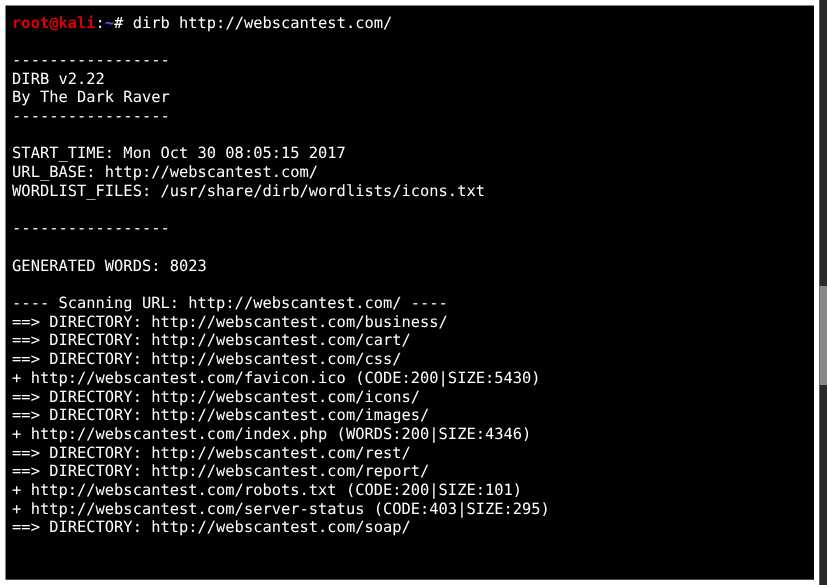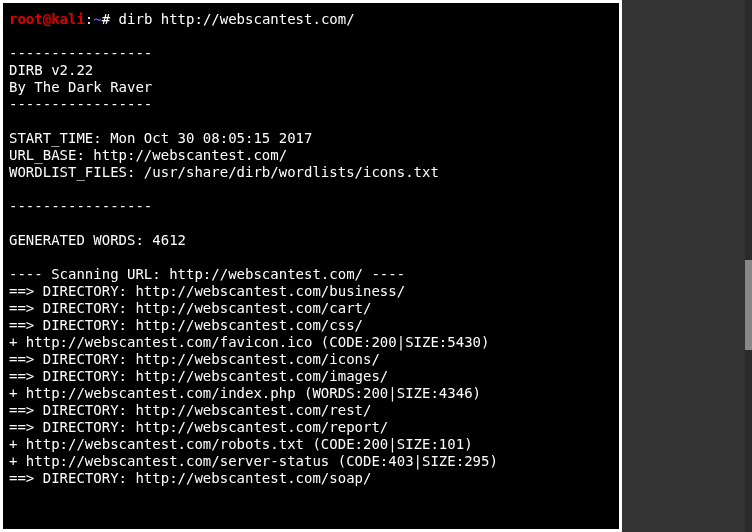--- a/index.html
+++ b/index.html
@@ -9,30 +9,30 @@
     }
     body {
       background: #333;
       width: 752px;
       height: 532px;
       overflow: hidden;
       position: relative;
     }
     .terminal {
       background: #000;
-      width: 622px;
+      width: 745px;
       height: 532px;
       padding: 8px 6px;
       font-family: "DejaVu Sans Mono", "Liberation Mono", Consolas, monospace;
       font-size: 14px;
       line-height: 17px;
       color: #fff;
       overflow: hidden;
       position: relative;
-      border: 3px solid #ffffff;
+      border: 5px solid #ffffff;
     }
     .prompt-user {
       color: #d00;
       font-weight: bold;
     }
     .prompt-colon {
       color: #fff;
     }
     .prompt-tilde {
       color: #5555ff;
@@ -75,21 +75,21 @@
   <div class="line">DIRB v2.22    </div>
   <div class="line">By The Dark Raver</div>
   <div class="line">-----------------</div>
   <div class="line"> </div>
   <div class="line">START_TIME: Mon Oct 30 08:05:15 2017</div>
   <div class="line">URL_BASE: http://webscantest.com/</div>
   <div class="line">WORDLIST_FILES: /usr/share/dirb/wordlists/icons.txt</div>
   <div class="line"> </div>
   <div class="line">-----------------</div>
   <div class="line"> </div>
-  <div class="line">GENERATED WORDS: 4612                                                          </div>
+  <div class="line">GENERATED WORDS: 8023                                                          </div>
   <div class="line"> </div>
   <div class="line">---- Scanning URL: http://webscantest.com/ ----</div>
   <div class="line">==&gt; DIRECTORY: http://webscantest.com/business/</div>
   <div class="line">==&gt; DIRECTORY: http://webscantest.com/cart/</div>
   <div class="line">==&gt; DIRECTORY: http://webscantest.com/css/</div>
   <div class="line">+ http://webscantest.com/favicon.ico (CODE:200|SIZE:5430)</div>
   <div class="line">==&gt; DIRECTORY: http://webscantest.com/icons/</div>
   <div class="line">==&gt; DIRECTORY: http://webscantest.com/images/</div>
   <div class="line">+ http://webscantest.com/index.php (WORDS:200|SIZE:4346)</div>
   <div class="line">==&gt; DIRECTORY: http://webscantest.com/rest/</div>

